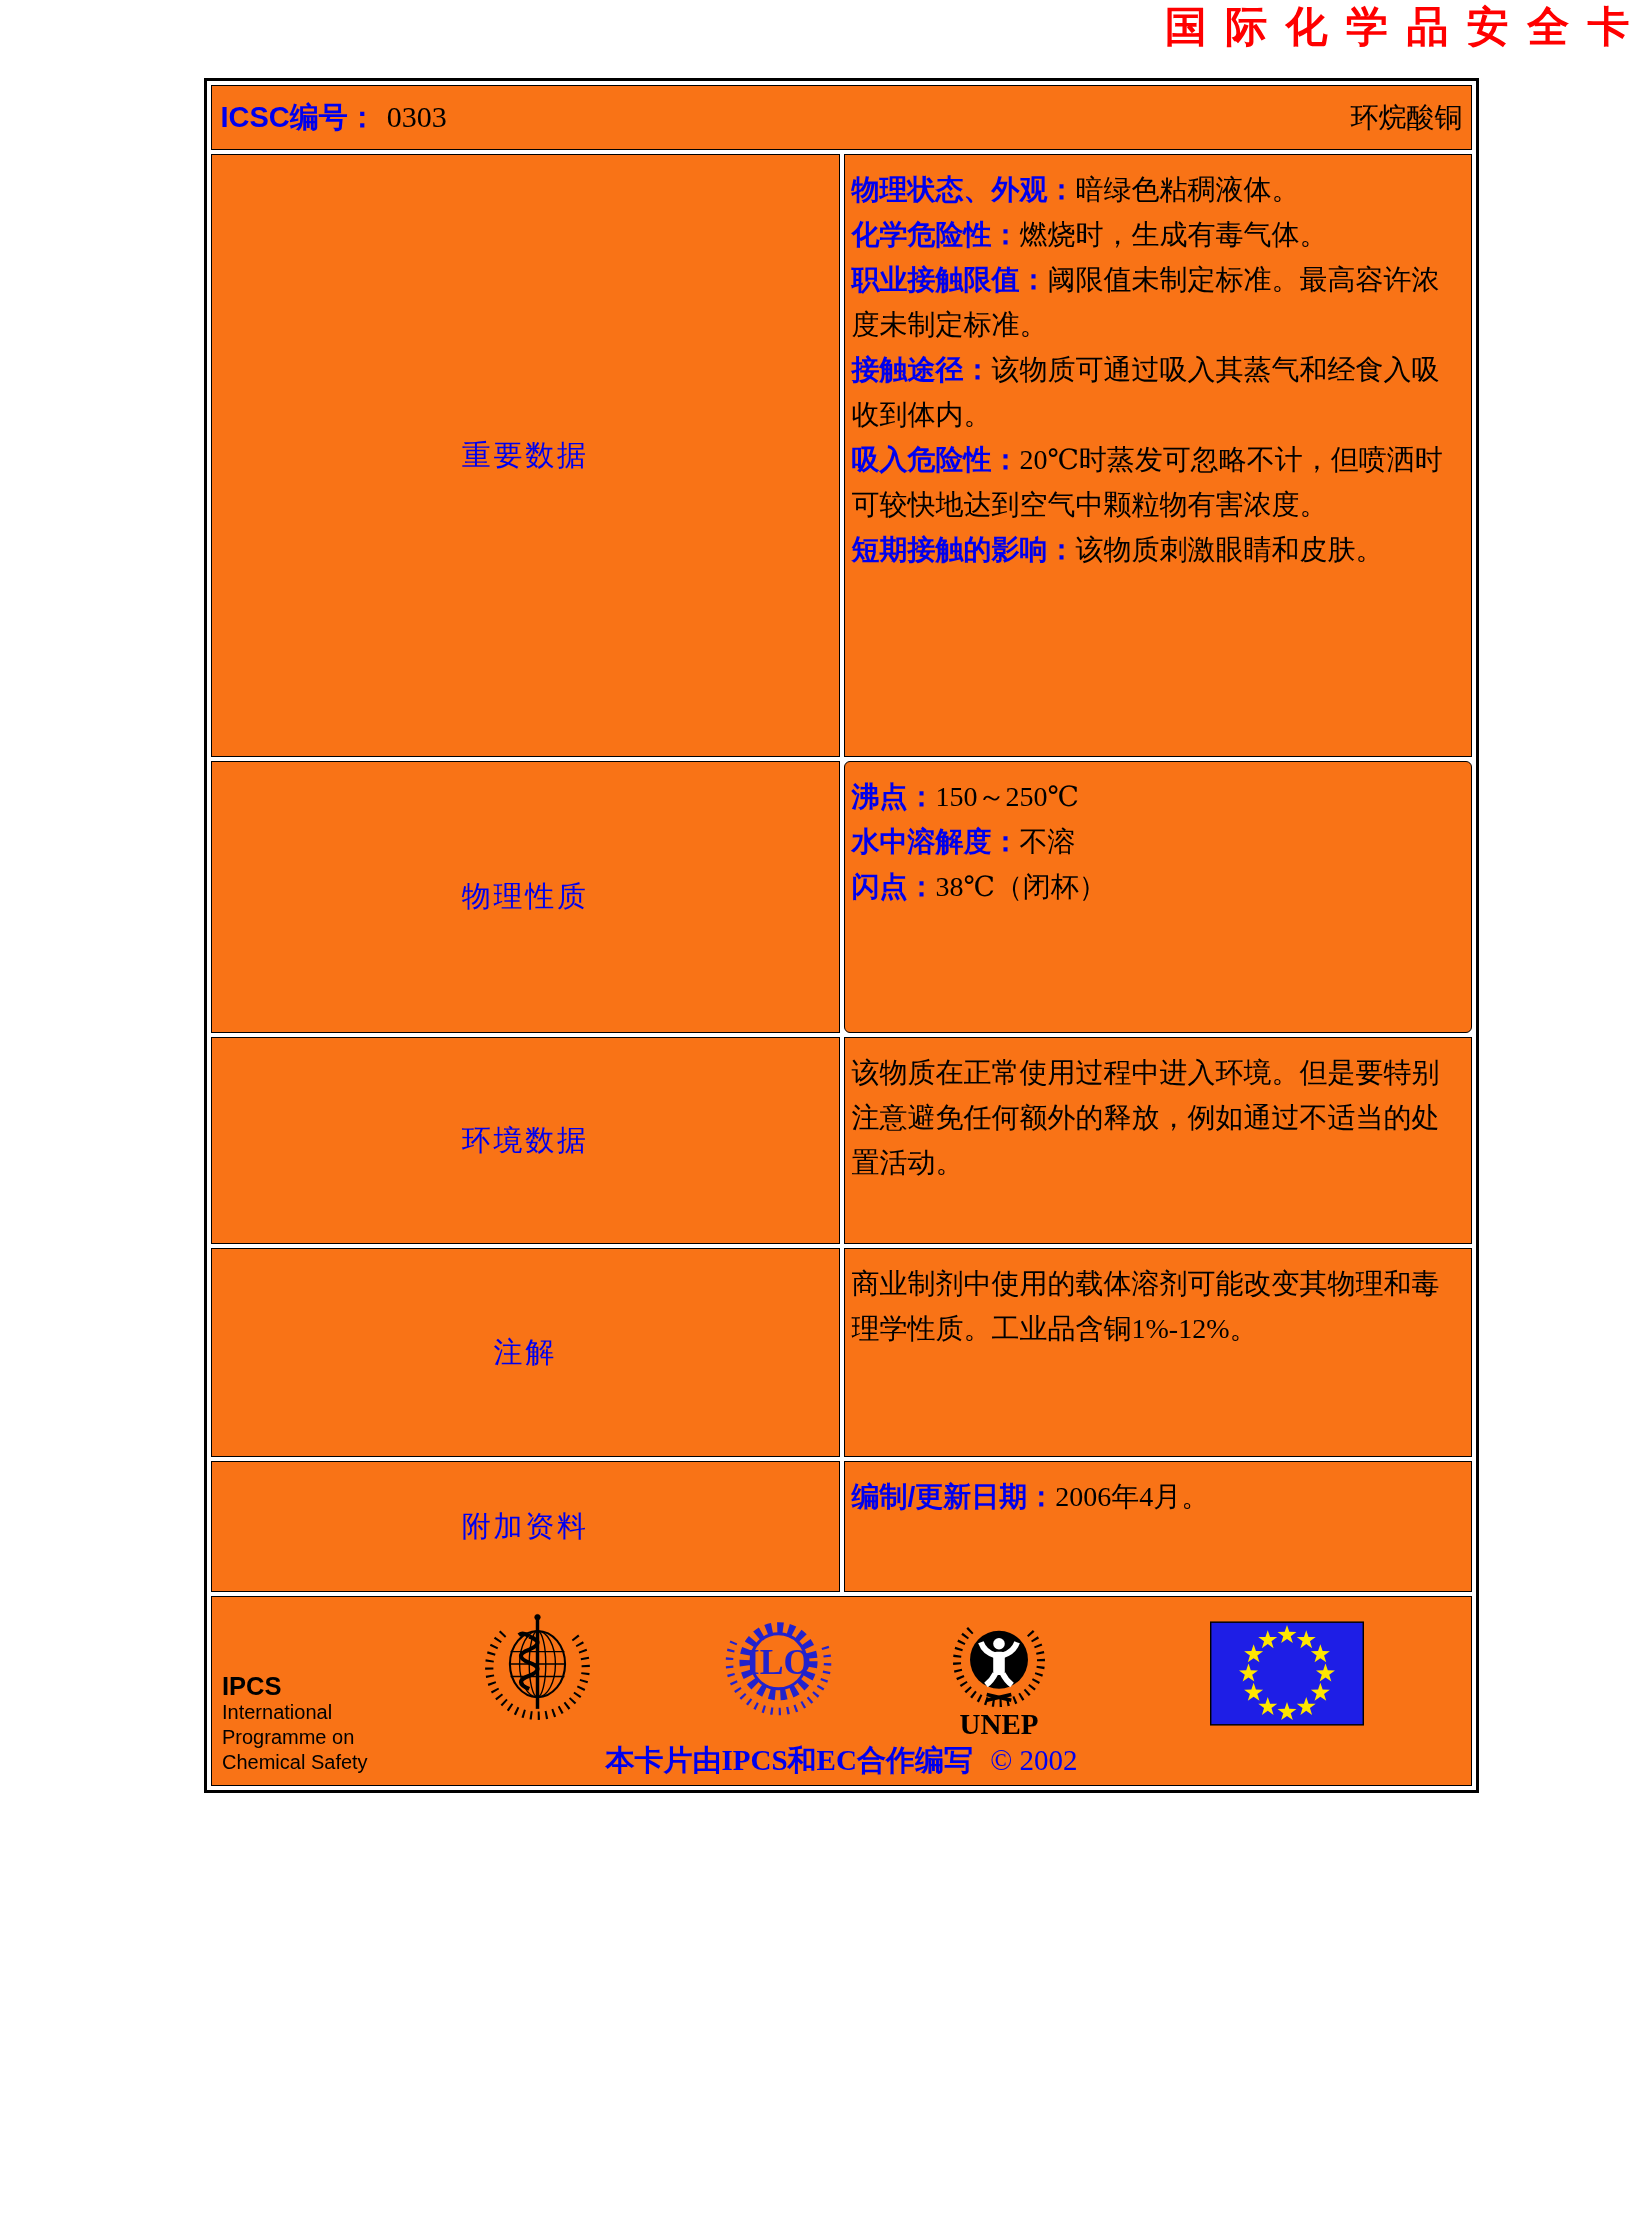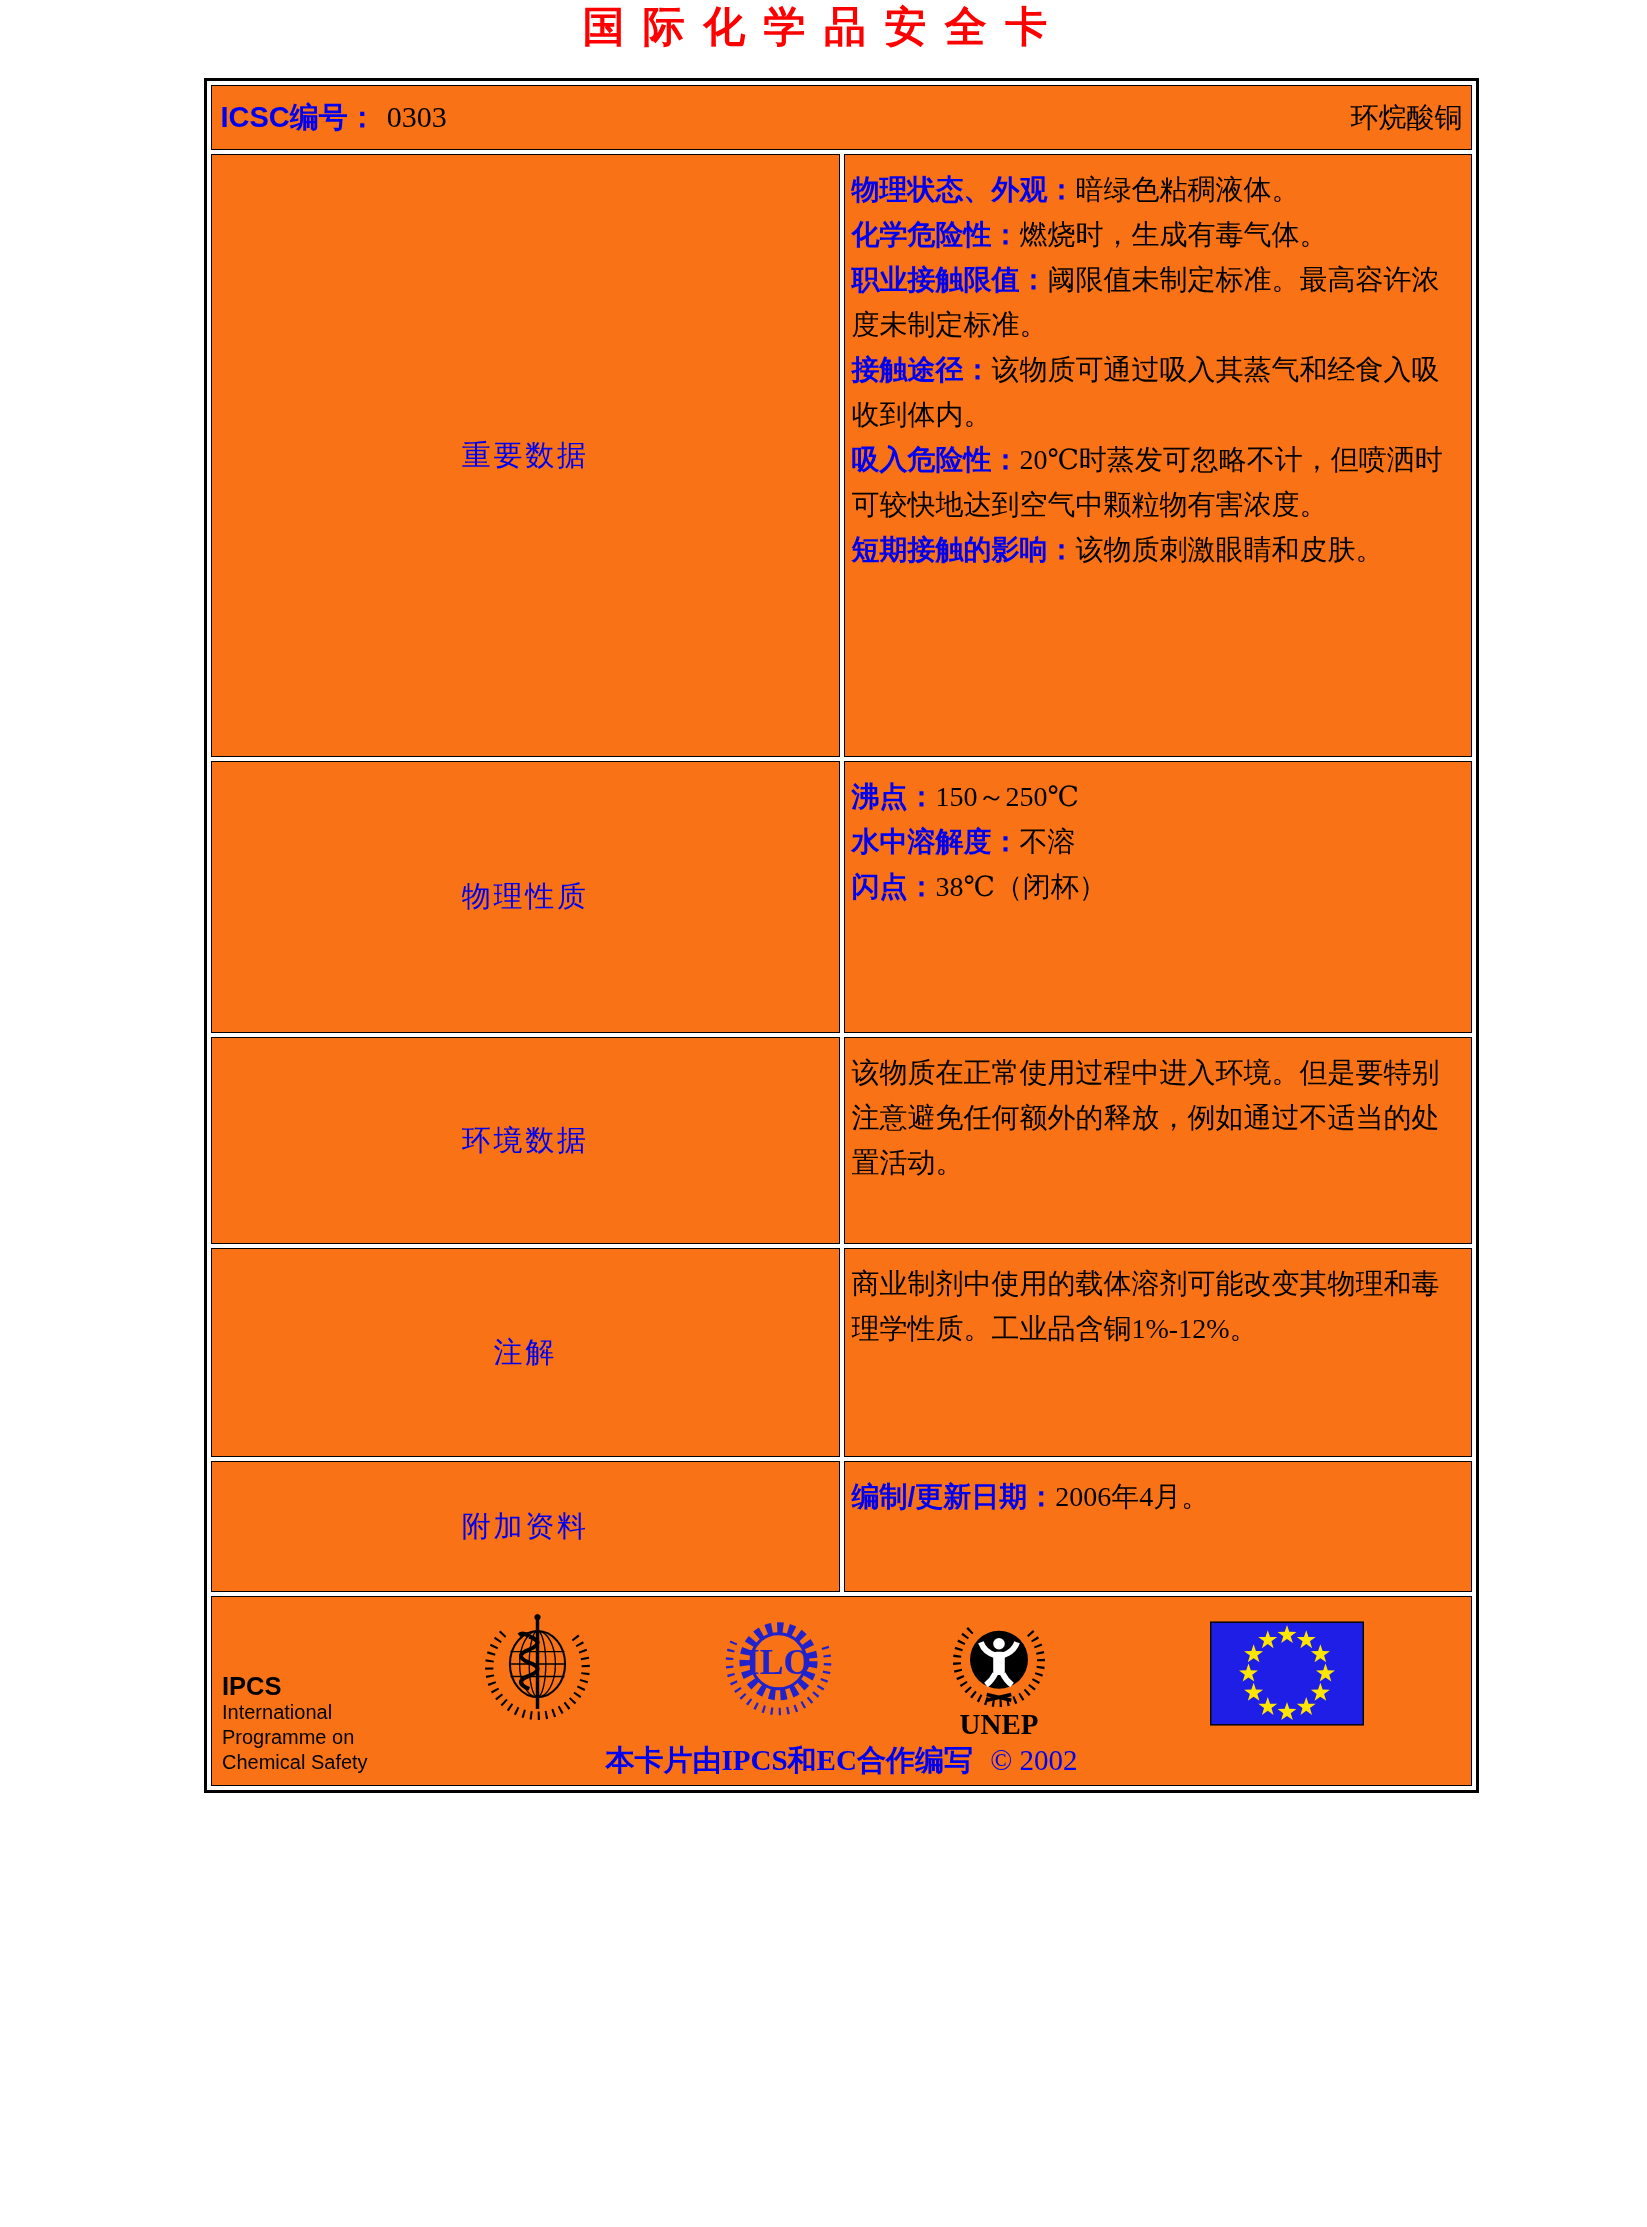--- a/index.html
+++ b/index.html
@@ -2,21 +2,21 @@
 <html style="font-size:11.3px"><head>
 <meta charset="utf-8">
 <style>
   html,body { margin:0; padding:0; background:#ffffff; }
   .page {
     position:relative; width:1648px; height:2227px; background:#ffffff;
     font-family:"Liberation Serif","DejaVu Serif",serif; color:#000;
   }
   .doc-title {
     position:absolute; top:0px; left:0; width:100%;
-    text-align:center; color:#ff0000; font-weight:bold;
+    text-align:right; color:#ff0000; font-weight:bold;
     font-size:42px; line-height:54px; letter-spacing:18.4px;
     font-family:"Liberation Sans","DejaVu Sans",sans-serif;
   }
   table.card {
     position:absolute; left:204px; top:78px; width:1275px;
     border:3.5px solid #000; border-collapse:separate; border-spacing:4.2px;
     table-layout:fixed;
   }
   td { border:1.4px solid #000; background:#f97316; vertical-align:top; }
   td.label-cell {
@@ -86,21 +86,21 @@
         <div class="kv"><span class="k">化学危险性：</span><span class="v">燃烧时，生成有毒气体。</span></div>
         <div class="kv"><span class="k">职业接触限值：</span><span class="v">阈限值未制定标准。最高容许浓度未制定标准。</span></div>
         <div class="kv"><span class="k">接触途径：</span><span class="v">该物质可通过吸入其蒸气和经食入吸收到体内。</span></div>
         <div class="kv"><span class="k">吸入危险性：</span><span class="v">20℃时蒸发可忽略不计，但喷洒时可较快地达到空气中颗粒物有害浓度。</span></div>
         <div class="kv"><span class="k">短期接触的影响：</span><span class="v">该物质刺激眼睛和皮肤。</span></div>
       </td>
     </tr>
 
     <tr>
       <td class="label-cell">物理性质</td>
-      <td class="content-cell" style="height:246px;">
+      <td class="content-cell" style="height:246px;border-radius:6px;">
         <div class="kv"><span class="k">沸点：</span><span class="v">150～250℃</span></div>
         <div class="kv"><span class="k">水中溶解度：</span><span class="v">不溶</span></div>
         <div class="kv"><span class="k">闪点：</span><span class="v">38℃（闭杯）</span></div>
       </td>
     </tr>
 
     <tr>
       <td class="label-cell">环境数据</td>
       <td class="content-cell" style="height:181px;">
         <span class="v">该物质在正常使用过程中进入环境。但是要特别注意避免任何额外的释放，例如通过不适当的处置活动。</span>

